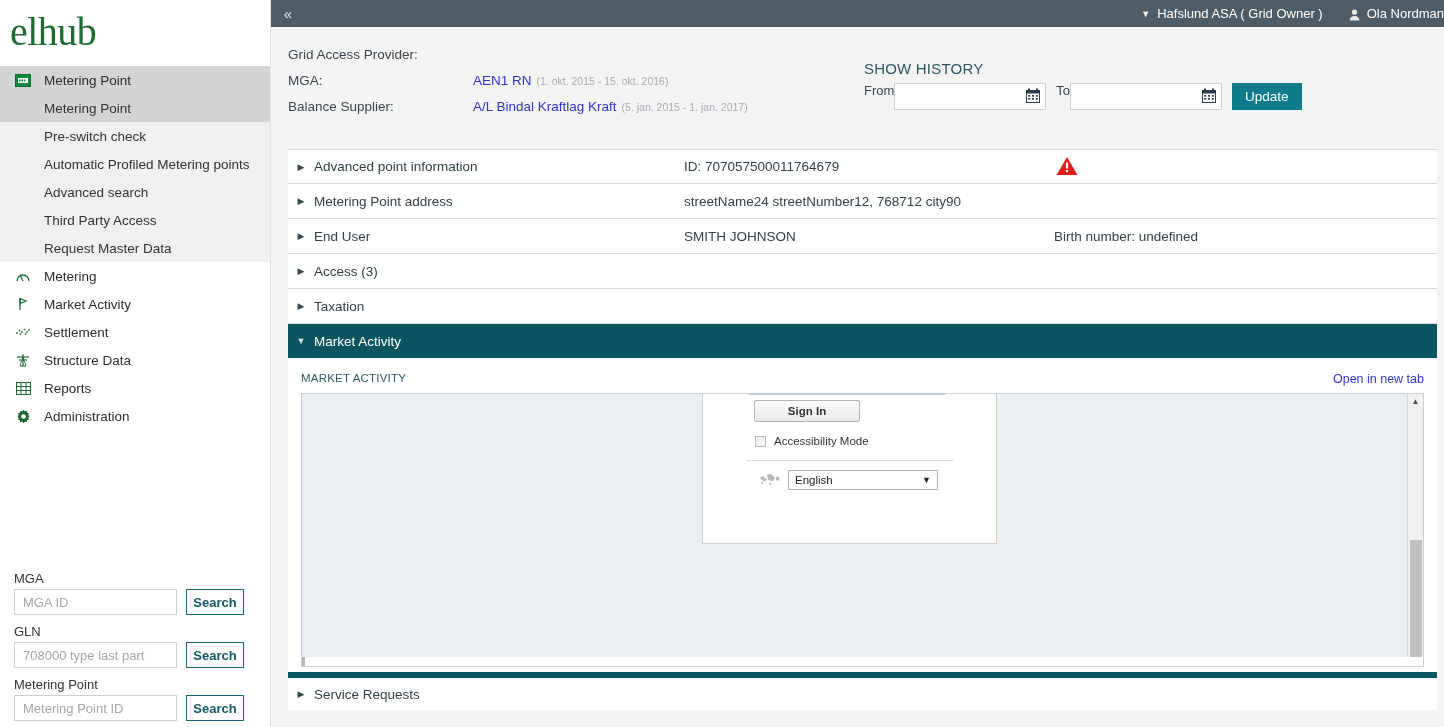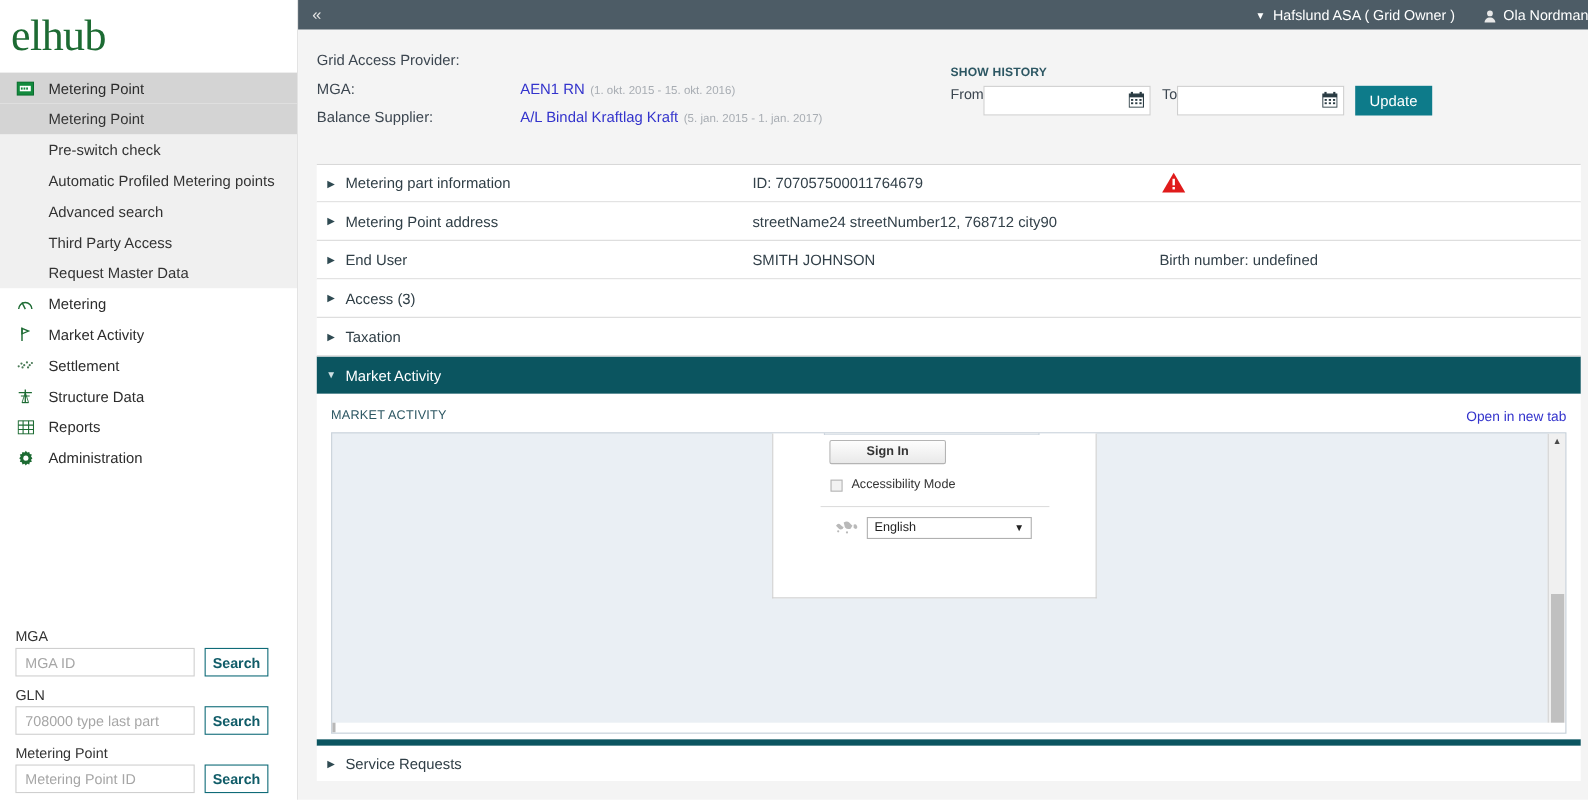--- a/index.html
+++ b/index.html
@@ -126,21 +126,21 @@
   .info-line { display: flex; align-items: baseline; margin-bottom: 4px; height: 22px;}
   .info-key { width: 185px; font-size: 13.5px; color: #3c4650; }
   .info-val { font-size: 13.5px; color: #3333cc; cursor: pointer; }
   .info-val.plain { color: #3c4650; cursor: default; }
   .info-date { font-size: 10.5px; color: #a8adb3; margin-left: 5px; }
 
   #history-box {
     position: absolute; left: 593px; top: 33px;
   }
   #sh-title {
-    font-size: 11px; color: #2d5763; letter-spacing: .2px; margin-bottom: 6px; font-weight: bold;
+    font-size: 15px; color: #2d5763; letter-spacing: .2px; margin-bottom: 6px;
   }
   #sh-fields { display: flex; align-items: flex-end; gap: 10px; }
   .dt-col { display: flex; flex-direction: row; }
   .dt-label { font-size: 13px; color: #3c4650; margin-bottom: 4px; }
   .dt-wrap { position: relative; }
   .dt-input {
     width: 152px; height: 27px;
     border: 1px solid #cfcfcf; background: #fff;
     font-size: 13px; padding: 0 26px 0 7px;
     font-family: "Liberation Sans", sans-serif; color:#333;
@@ -512,21 +512,21 @@
           </span>
         </div>
         <button id="update-btn">Update</button>
       </div>
     </div>
   </div>
 
   <div id="accordion">
     <div class="acc-row">
       <span class="acc-arrow">▶</span>
-      <span class="acc-title">Metering part information</span>
+      <span class="acc-title">Advanced point information</span>
       <span class="acc-mid">ID: 707057500011764679</span>
       <span class="warn-icon">
         <svg width="22" height="20" viewBox="0 0 22 20">
             <path d="M11 1 L21.5 19 L0.5 19 Z" fill="#e01b1b"></path>
             <rect x="9.9" y="6.5" width="2.2" height="6" fill="#fff"></rect>
             <rect x="9.9" y="14" width="2.2" height="2.2" fill="#fff"></rect>
           </svg>
       </span>
     </div>
     <div class="acc-row">

